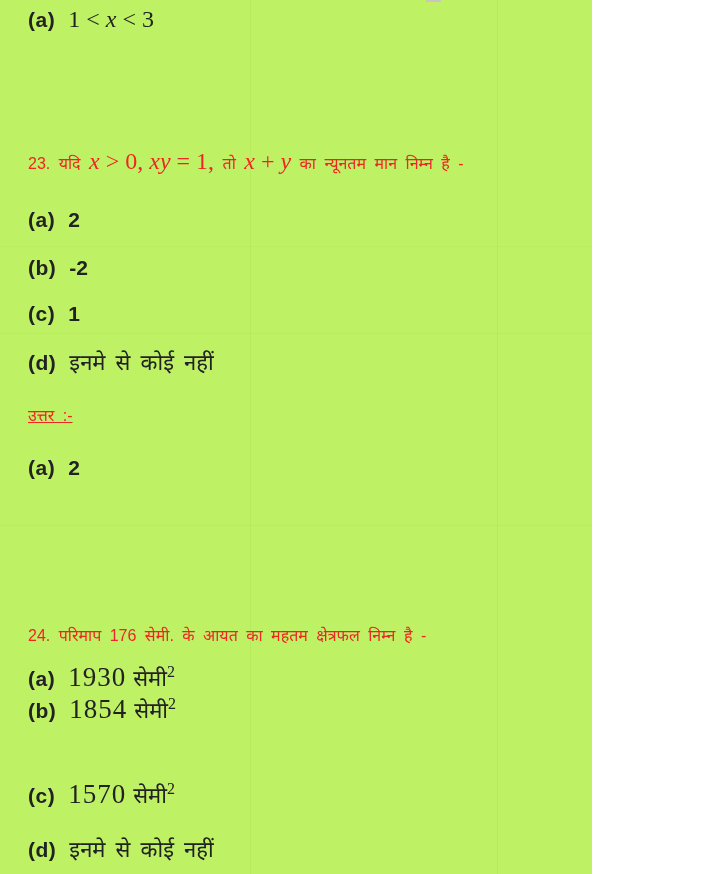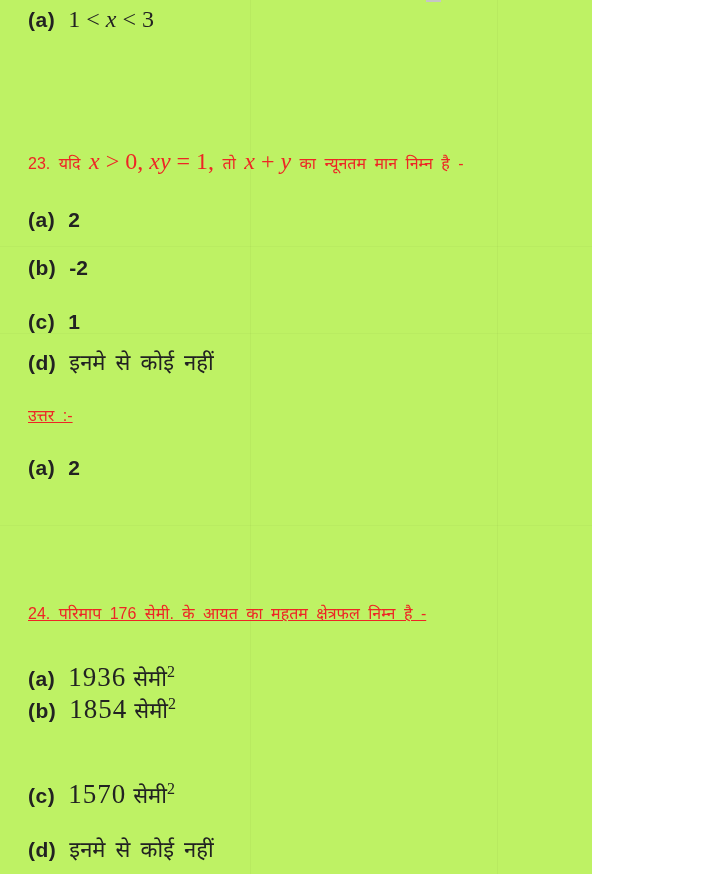--- a/index.html
+++ b/index.html
@@ -48,23 +48,23 @@
   <div class="vline v1"></div>
   <div class="vline v2"></div>
   <div class="hline h1"></div>
   <div class="hline h2"></div>
   <div class="hline h3"></div>
   <div id="lines">
       <div class="line" style="top: 6px;"><span class="seg-label">(a)</span><span class="seg-math">1 &lt; </span><span class="seg-math-i">x</span><span class="seg-math"> &lt; 3</span></div>
       <div class="line red" style="top: 148px;"><span class="seg-hindi">23. यदि </span><span class="seg-math-i">x</span><span class="seg-math"> &gt; 0, </span><span class="seg-math-i">xy</span><span class="seg-math"> = 1,</span><span class="seg-hindi"> तो </span><span class="seg-math-i">x</span><span class="seg-math"> + </span><span class="seg-math-i">y</span><span class="seg-hindi"> का न्यूनतम मान निम्न है -</span></div>
       <div class="line" style="top: 208px;"><span class="seg-label">(a)</span><span class="seg-num">2</span></div>
       <div class="line" style="top: 256px;"><span class="seg-label">(b)</span><span class="seg-num">-2</span></div>
-      <div class="line" style="top: 310px;"><span class="seg-label">(c)</span><span class="seg-num">1</span></div>
+      <div class="line" style="top: 302px;"><span class="seg-label">(c)</span><span class="seg-num">1</span></div>
       <div class="line" style="top: 346px;"><span class="seg-label">(d)</span><span class="seg-hindi">इनमे से कोई नहीं</span></div>
       <div class="line red" style="top: 404px; text-decoration: underline;"><span class="seg-hindi">उत्तर :-</span></div>
       <div class="line" style="top: 456px;"><span class="seg-label">(a)</span><span class="seg-num">2</span></div>
-      <div class="line red" style="top: 602px; text-decoration: underline;"><span class="seg-hindi">24. परिमाप 176 सेमी. के आयत का महतम क्षेत्रफल निम्न है -</span></div>
-      <div class="line" style="top: 662px;"><span class="seg-label">(a)</span><span class="seg-mathnum">1936</span><span class="seg-hindi">सेमी</span><span class="seg-sup">2</span></div>
+      <div class="line red" style="top: 624px;"><span class="seg-hindi">24. परिमाप 176 सेमी. के आयत का महतम क्षेत्रफल निम्न है -</span></div>
+      <div class="line" style="top: 662px;"><span class="seg-label">(a)</span><span class="seg-mathnum">1930</span><span class="seg-hindi">सेमी</span><span class="seg-sup">2</span></div>
       <div class="line" style="top: 694px;"><span class="seg-label">(b)</span><span class="seg-mathnum">1854</span><span class="seg-hindi">सेमी</span><span class="seg-sup">2</span></div>
       <div class="line" style="top: 779px;"><span class="seg-label">(c)</span><span class="seg-mathnum">1570</span><span class="seg-hindi">सेमी</span><span class="seg-sup">2</span></div>
       <div class="line" style="top: 833px;"><span class="seg-label">(d)</span><span class="seg-hindi">इनमे से कोई नहीं</span></div>
     </div>
 </div>
 
 </body></html>

